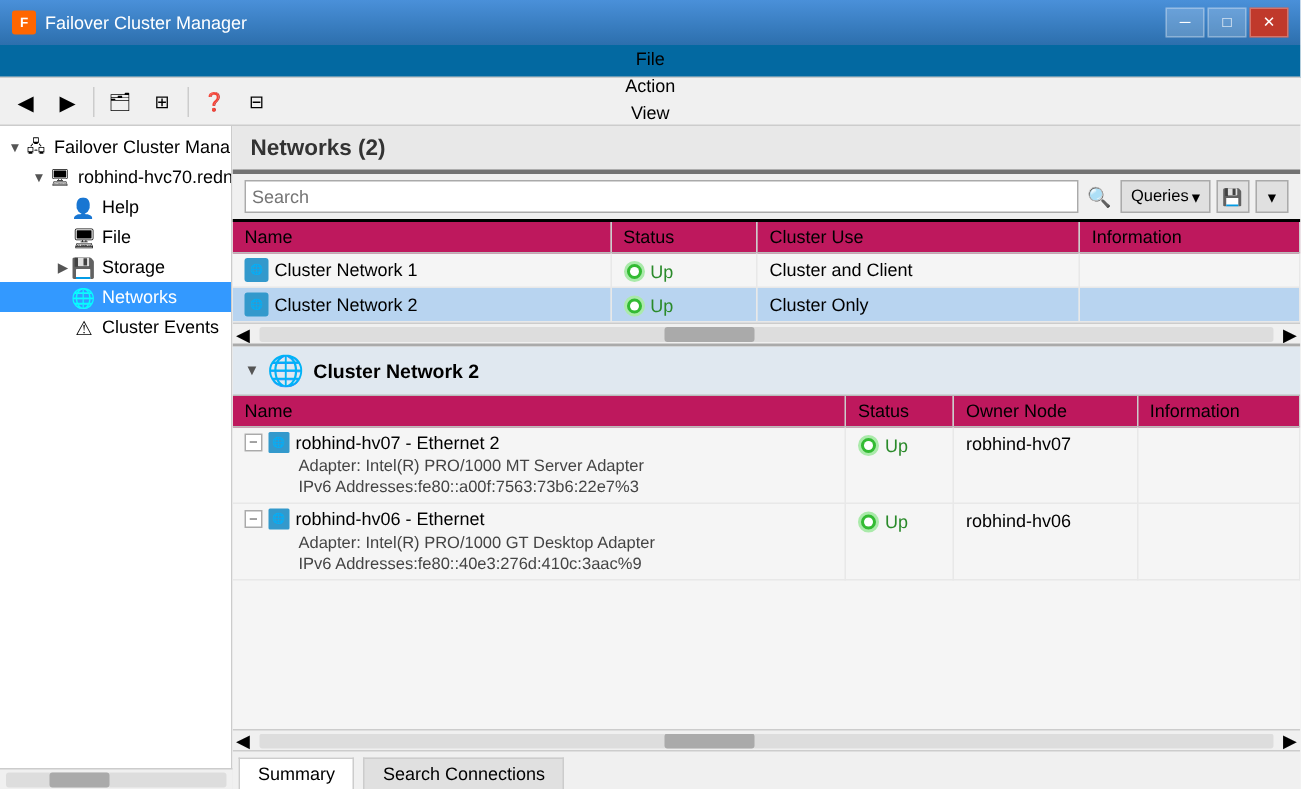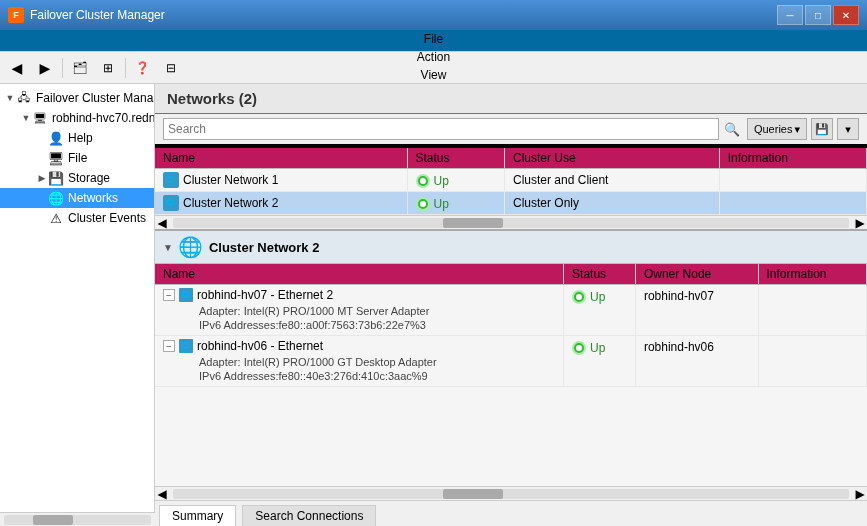--- a/index.html
+++ b/index.html
@@ -111,31 +111,31 @@
       flex: 1;
       background: #f5f5f5;
       display: flex;
       flex-direction: column;
       overflow: hidden;
     }
 
     
     .section-header {
       background: #e8e8e8;
-      border-bottom: 1px solid #737373;
+      border-bottom: 3px solid #737373;
       padding: 6px 12px;
       font-size: 15px;
       font-weight: bold;
       color: #333;
     }
 
     
     .search-bar {
       background: #f0f0f0;
-      border-bottom: 4px solid #000000;
+      border-bottom: 2px solid #000000;
       padding: 4px 8px;
       display: flex;
       align-items: center;
       gap: 4px;
     }
     .search-input {
       flex: 1;
       height: 22px;
       border: 1px solid #aaa;
       padding: 0 4px;

